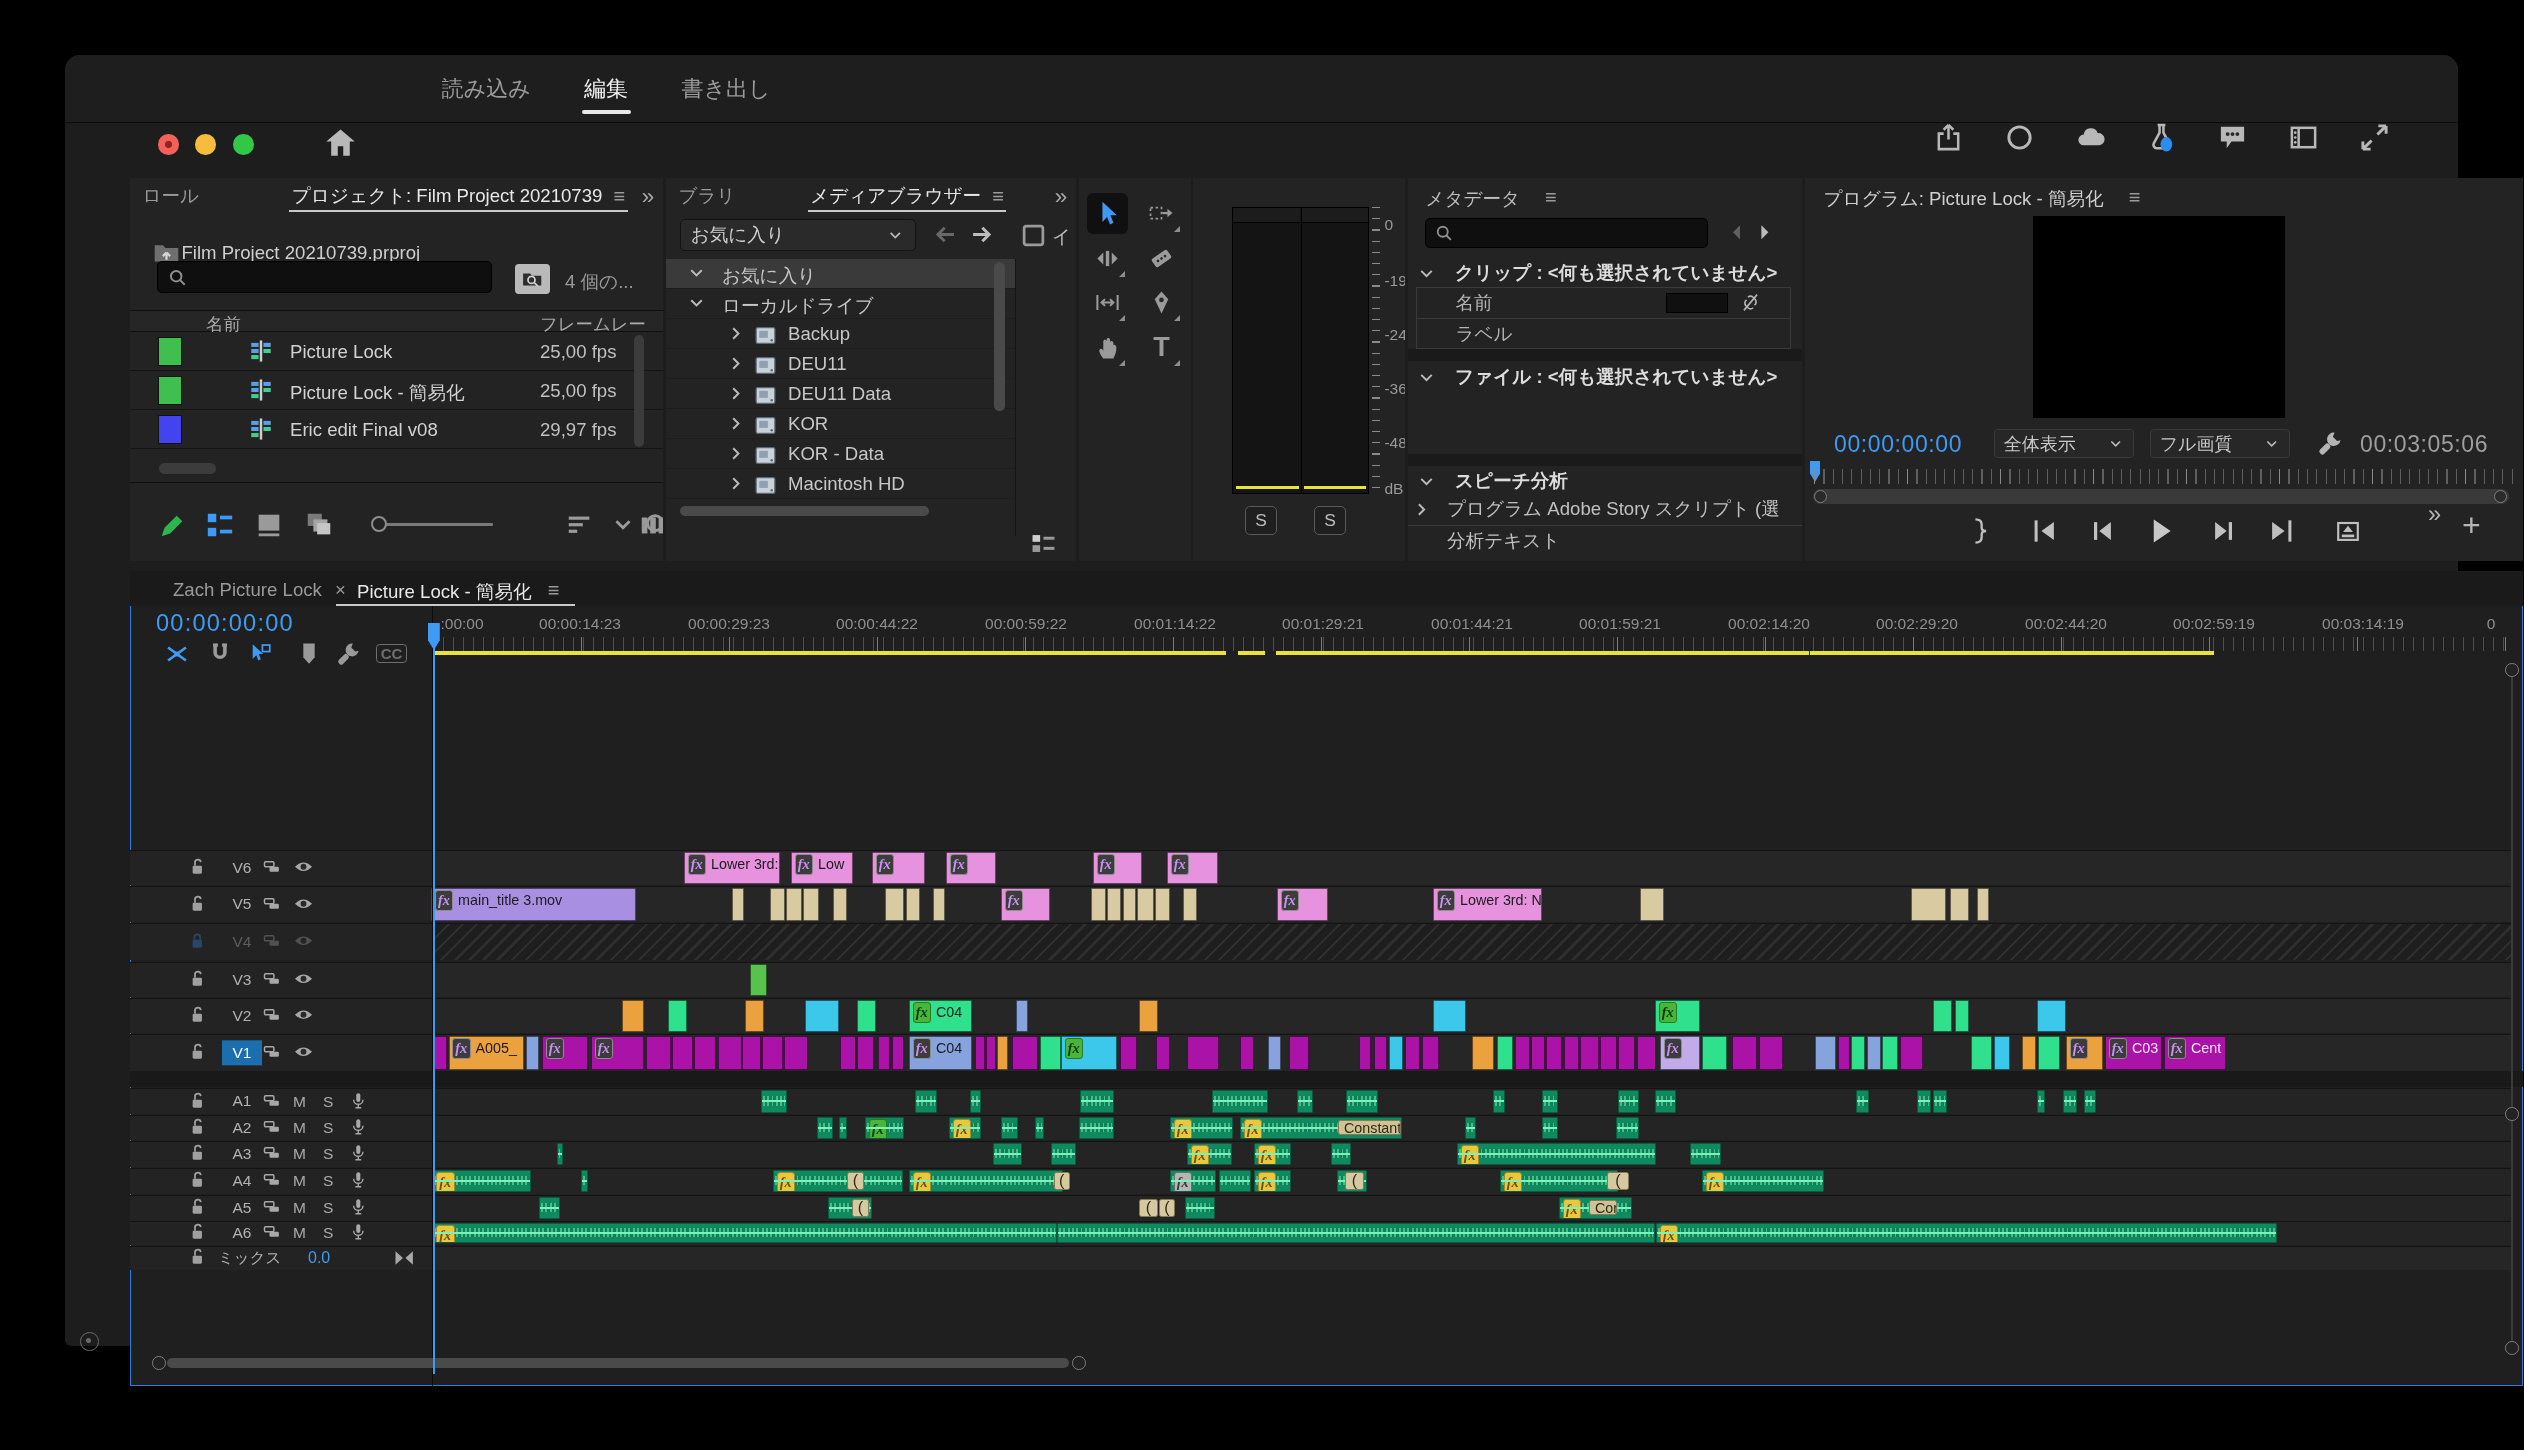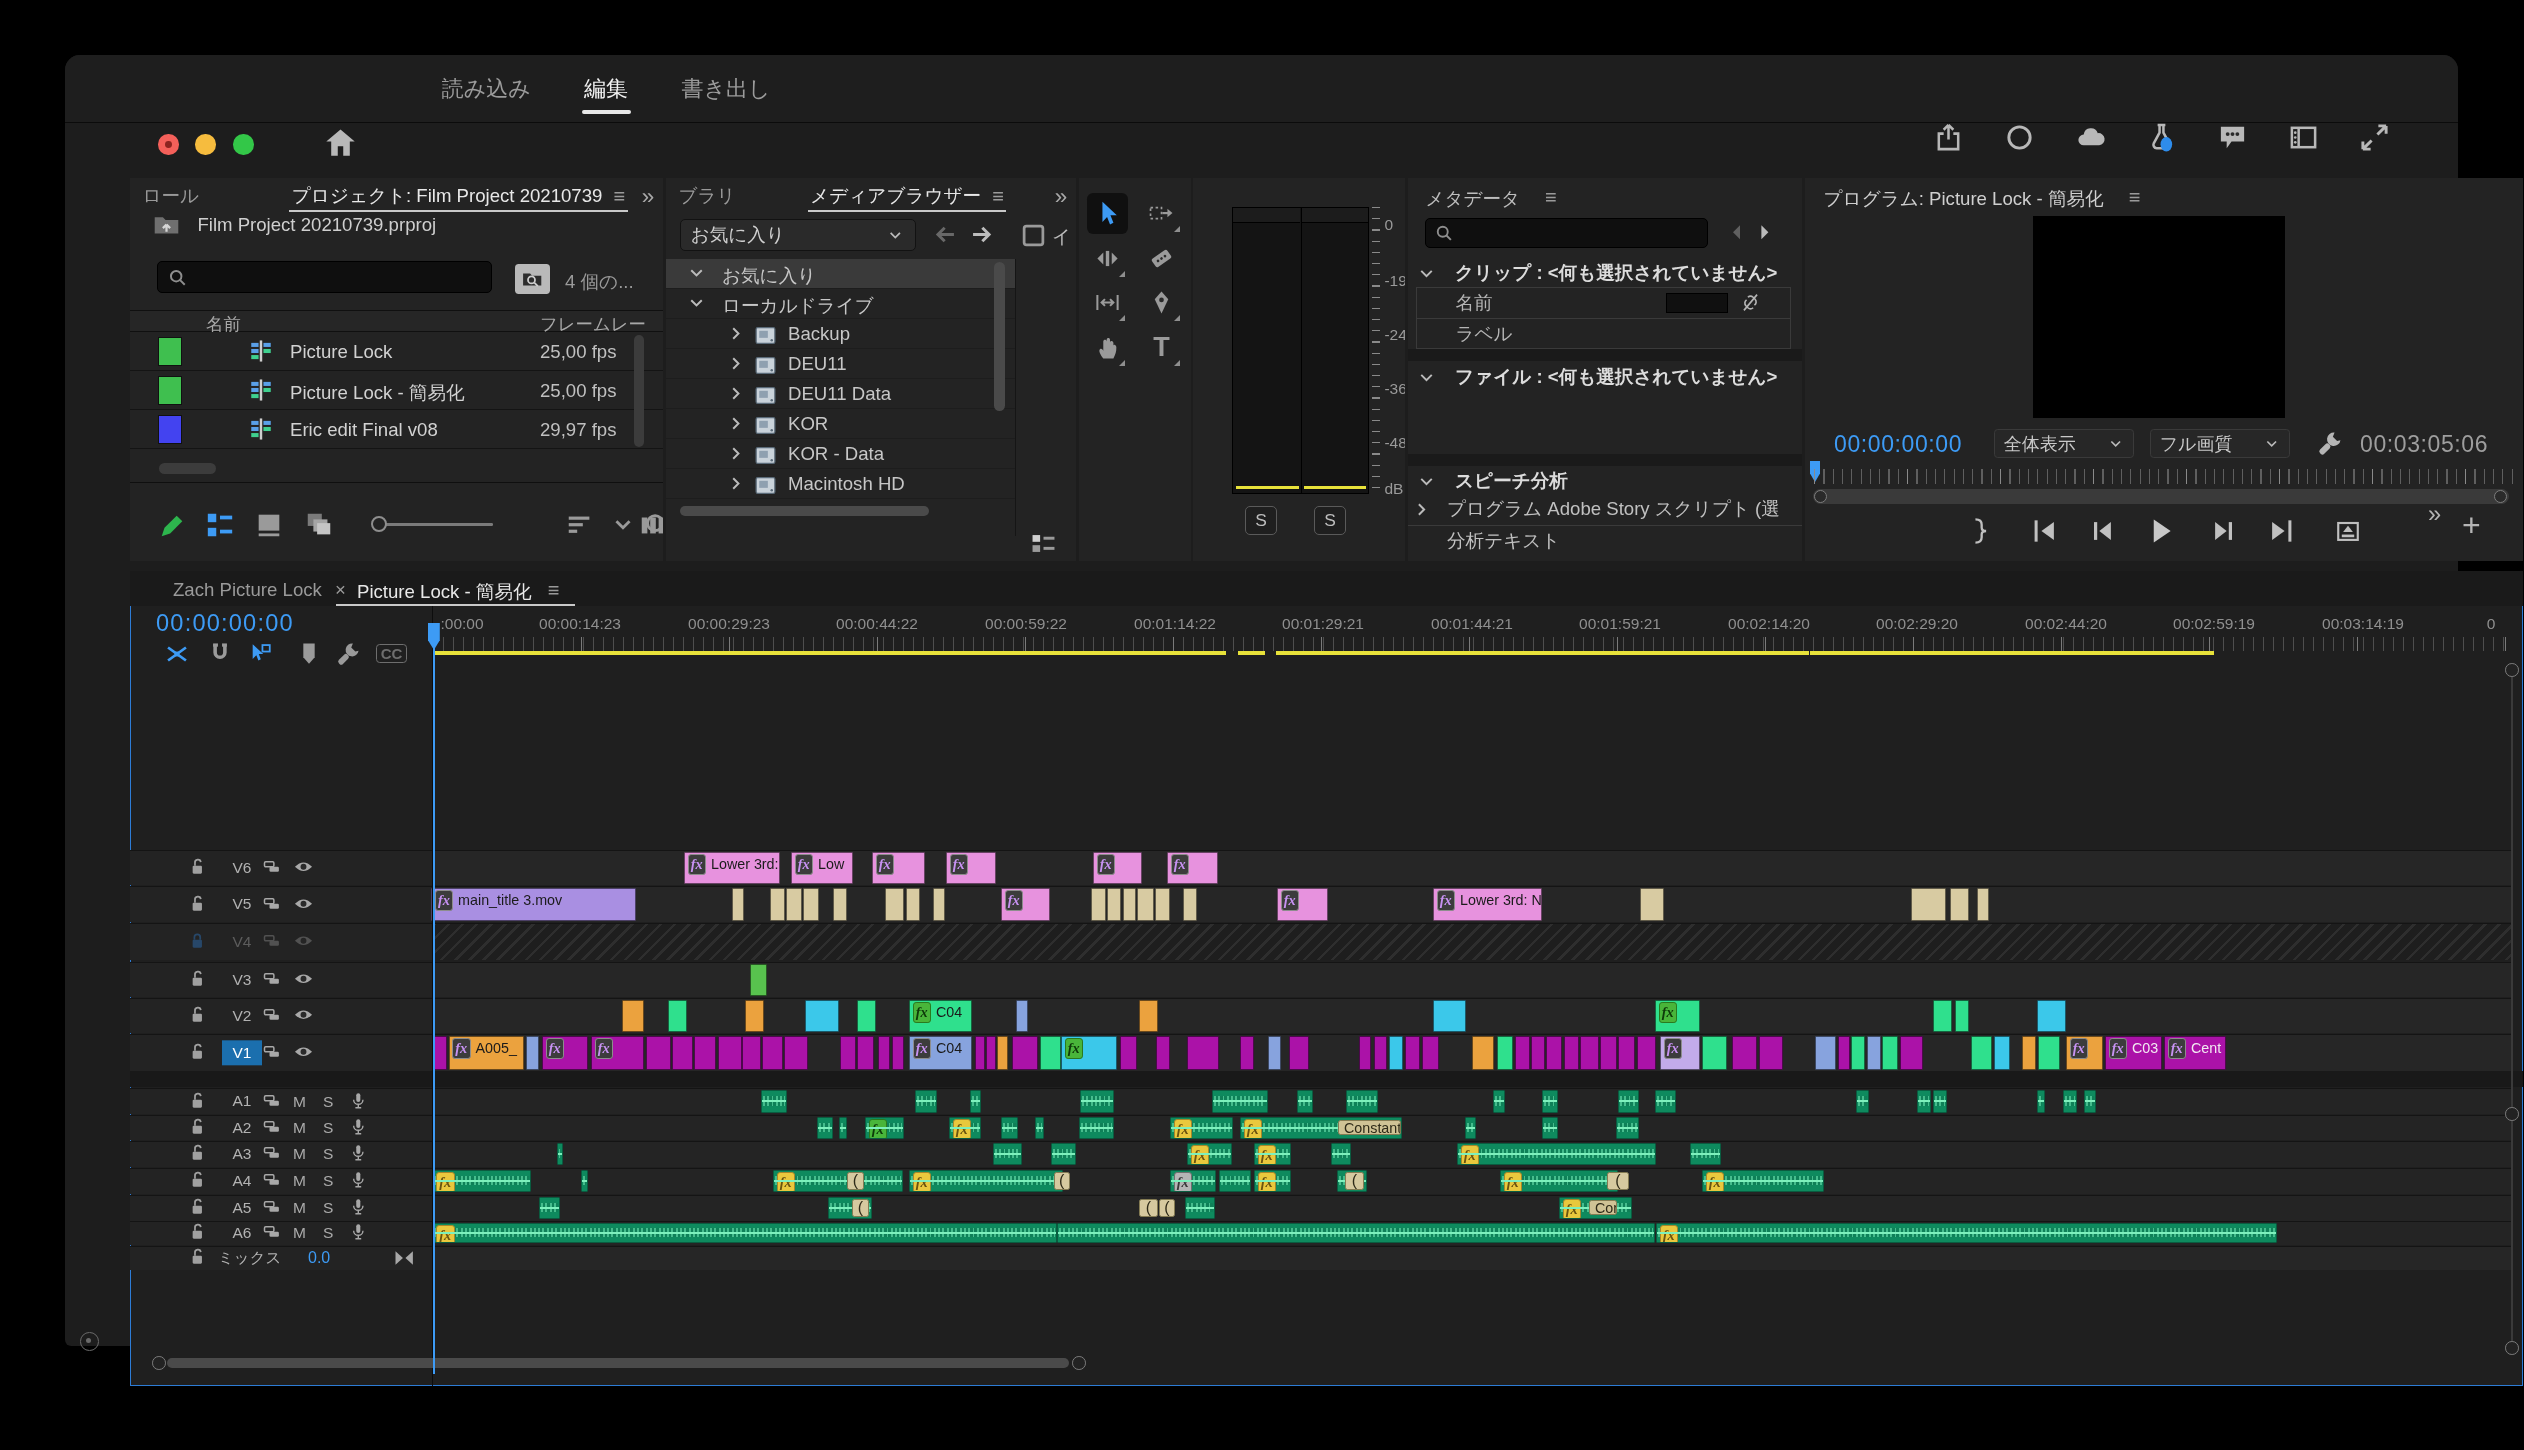--- a/index.html
+++ b/index.html
@@ -31,21 +31,21 @@
 #meters-panel{left:1128px;width:212px}
 #metadata-panel{left:1343px;width:394px}
 #program-panel{left:1740px;width:718px}
 .ptabbar{position:absolute;left:0;top:0;right:0;height:36px;display:flex;align-items:center;font-size:18.6px;color:#999;white-space:nowrap}
 .ptab{padding:0 12.4px}
 .ptab.active{position:relative;color:#e8e8e8;display:flex;align-items:center;gap:11.2px;height:100%}
 .ptab.active::after{content:'';position:absolute;left:10px;right:10px;bottom:1.9px;height:2.5px;background:#c9c9c9}
 .hamb{color:#9a9a9a;font-size:20px}
 .morechev{position:absolute;right:8.7px;top:6.2px;color:#a8a8a8;font-size:22.4px}
 
-#proj-file-row{position:absolute;left:22.4px;top:32px;display:flex;align-items:center;gap:16px;font-size:18.6px;color:#cfcfcf}
+#proj-file-row{position:absolute;left:22.4px;top:60px;display:flex;align-items:center;font-size:18.6px;color:#cfcfcf}
 #proj-file-row svg{width:29px;height:29px}
 #proj-search{position:absolute;left:27px;top:83px;width:335px;height:32px;background:#0f0f0f;border:0.6px solid #000;border-radius:5px;display:flex;align-items:center;padding-left:8.7px}
 #proj-search svg{width:21px;height:21px}
 #proj-folder-btn{position:absolute;left:385px;top:86px;width:35px;height:30px;background:#b9b9b9;border-radius:3.7px;display:flex;align-items:center;justify-content:center}
 #proj-folder-btn svg{width:22.4px;height:22.4px}
 #proj-count{position:absolute;left:435px;top:91px;font-size:18.6px;color:#9a9a9a}
 #proj-cols{position:absolute;left:0;top:132px;width:533px;height:22.4px;border-top:0.6px solid #101010;border-bottom:0.6px solid #101010;font-size:17.4px;color:#a8a8a8;background:#262626}
 #col-name{position:absolute;left:76px;top:1.2px}
 #col-fps{position:absolute;left:410px;top:1.2px}
 #proj-items{position:absolute;left:0;top:154px;width:533px}

